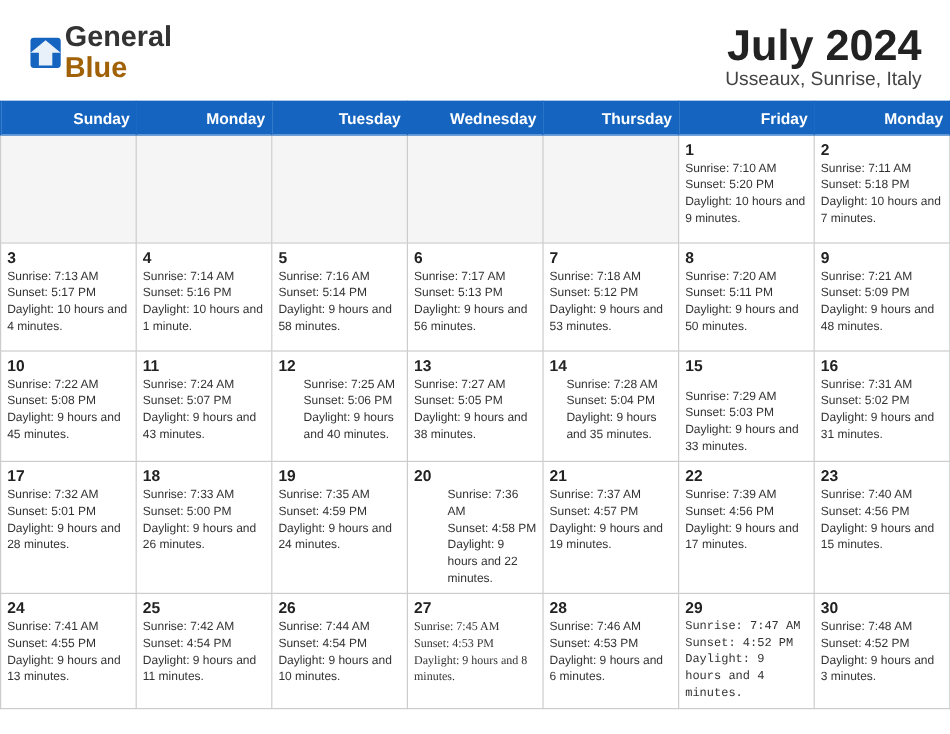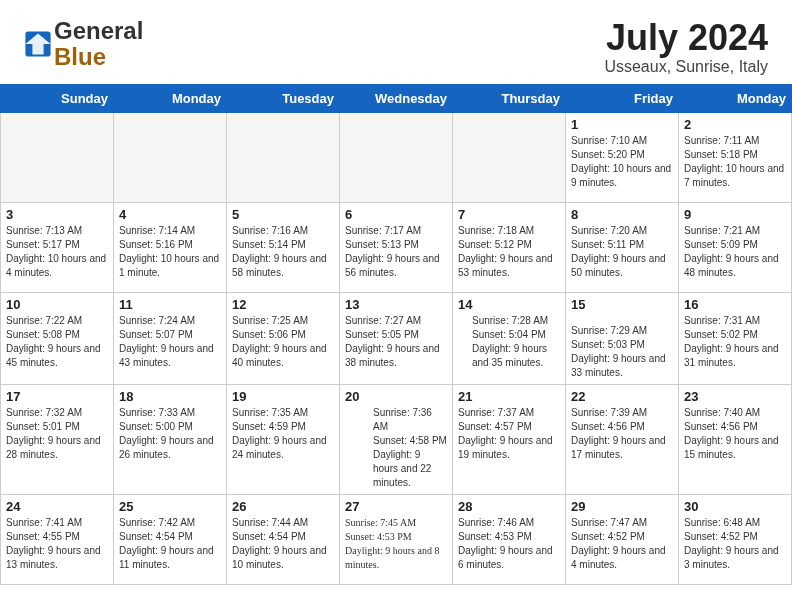--- a/index.html
+++ b/index.html
@@ -190,21 +190,21 @@
 Daylight: 9 hours and 45 minutes.</div>
         </td>
         <td>
           <div class="day-number">11</div>
           <div class="day-info" style="white-space: pre-line;">Sunrise: 7:24 AM
 Sunset: 5:07 PM
 Daylight: 9 hours and 43 minutes.</div>
         </td>
         <td>
           <div class="day-number">12</div>
-          <div class="day-info" style="white-space: pre-line;">Sunrise: 7:25 AM
+          <div class="day-info" style="white-space: pre-line; margin-left: 21px;">Sunrise: 7:25 AM
 Sunset: 5:06 PM
 Daylight: 9 hours and 40 minutes.</div>
         </td>
         <td>
           <div class="day-number">13</div>
           <div class="day-info" style="white-space: pre-line;">Sunrise: 7:27 AM
 Sunset: 5:05 PM
 Daylight: 9 hours and 38 minutes.</div>
         </td>
         <td>
@@ -296,25 +296,25 @@
 Daylight: 9 hours and 8 minutes.</div>
         </td>
         <td>
           <div class="day-number">28</div>
           <div class="day-info" style="white-space: pre-line;">Sunrise: 7:46 AM
 Sunset: 4:53 PM
 Daylight: 9 hours and 6 minutes.</div>
         </td>
         <td>
           <div class="day-number">29</div>
-          <div class="day-info" style="white-space: pre-line;">Sunrise: 7:47 AM
+          <div class="day-info" style="white-space: pre-line; font-family: Liberation Mono, monospace;">Sunrise: 7:47 AM
 Sunset: 4:52 PM
 Daylight: 9 hours and 4 minutes.</div>
         </td>
         <td>
           <div class="day-number">30</div>
-          <div class="day-info" style="white-space: pre-line;">Sunrise: 6:48 AM
+          <div class="day-info" style="white-space: pre-line;">Sunrise: 7:48 AM
 Sunset: 4:52 PM
 Daylight: 9 hours and 3 minutes.</div>
         </td>
       </tr>
     </tbody>
 </table>
 
 </body></html>

